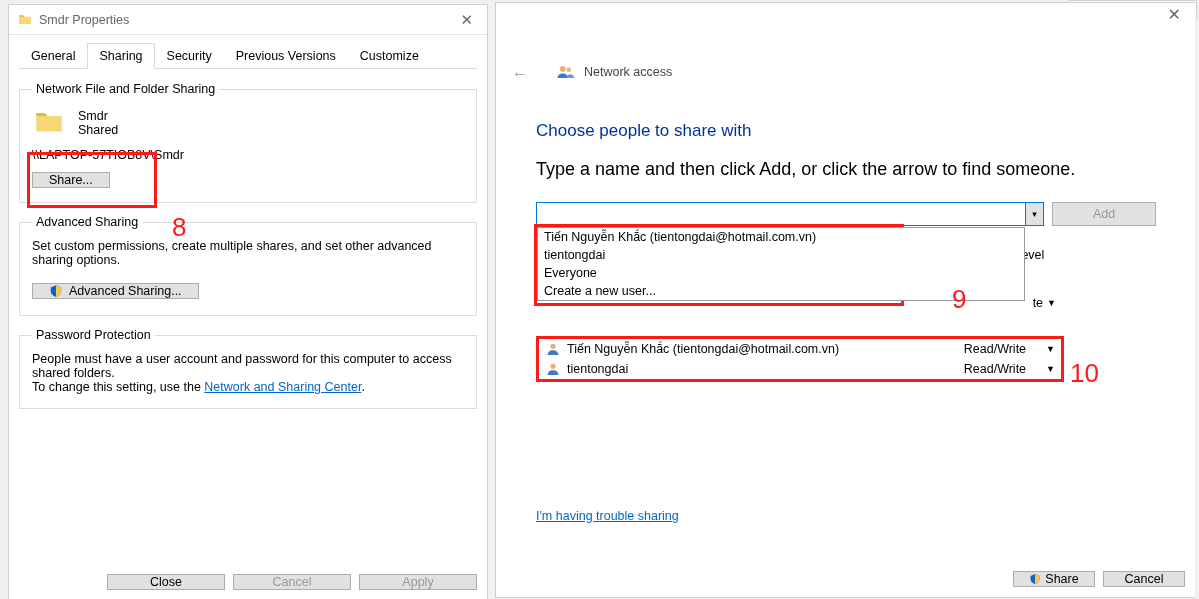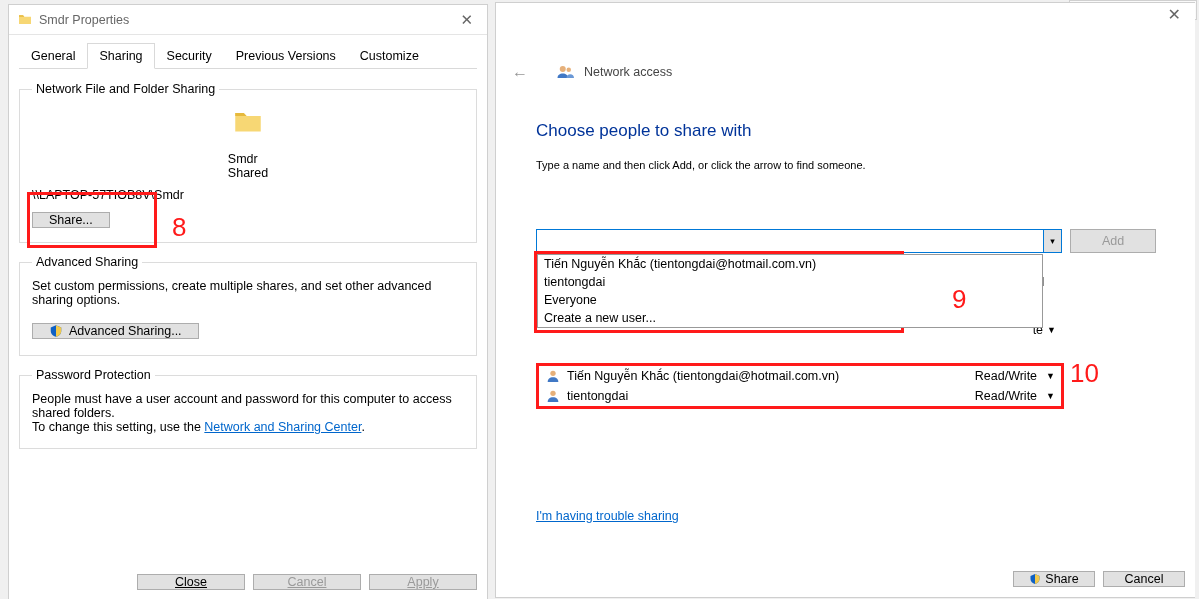--- a/index.html
+++ b/index.html
@@ -36,21 +36,21 @@
   .tabstrip { display:flex; margin: 8px 10px 0 10px; border-bottom:1px solid #d9d9d9;}
   .tab { padding:5px 11px; font-size:12.5px; margin-bottom:-1px; cursor:pointer;}
   .tab.active { border:1px solid #d9d9d9; border-bottom:1px solid #fff; background:#fff;}
   .tab:not(.active) { border:1px solid transparent;text-align:center;}
 
   .tabpanel { padding: 5px 10px; }
 
   fieldset.group { border:1px solid #dcdcdc; margin: 8px 0 12px 0; padding:10px 12px 14px 12px;}
   fieldset.group > legend { font-size:12.5px; padding:0 4px;}
 
-  .folder-row { display:flex; gap:12px; align-items:center; margin-bottom:8px;flex-direction:column;}
+  .folder-row { display:flex; gap:12px; align-items:center; margin-bottom:8px;}
   .folder-icon-lg { width:34px; height:34px; }
   .np-label { margin-top:6px; }
   .np-path { margin-bottom:10px; }
 
   .winbtn {
     background:#e1e1e1; border:1px solid #adadad;
     padding:0 16px; font-family:inherit; font-size:12.5px;
     cursor:pointer;
   }
   .winbtn:disabled { color:#9a9a9a; }
@@ -62,21 +62,21 @@
   .anno-num { position:absolute; color:#ff1a1a; font-size:26px; font-weight:400; z-index:50; font-family:Arial, sans-serif;}
 
   .share-box-wrap {
     position:relative; display:inline-block;
   }
   .share-box-wrap .red-box { position:absolute; left:-5px; top:-20px; width:130px; height:56px; pointer-events:none;}
 
   .prop-buttons {
     position:absolute; bottom:10px; right:10px; display:flex; gap:8px;
   }
-  .prop-buttons .winbtn { width:108px;text-decoration:underline; }
+  .prop-buttons .winbtn { width:118px; }
 
   
   .net-dialog {
     position:absolute;
     left:495px; top:2px;
     width:700px; height:596px;
     background:#fff;
     border:1px solid #cfcfcf;
     border-right:none;
   }
@@ -84,33 +84,33 @@
   .net-titlebar .close-x { font-size:16px; }
 
   .net-header {
     position:absolute; left:12px; top:58px; display:flex; align-items:center; gap:24px;
   }
   .back-arrow { font-size:16px; color:#959595; padding:2px 4px; cursor:pointer;}
   .net-hdr-inner { display:flex; align-items:center; gap:10px; color:#444;}
 
   .net-body { position:absolute; left:40px; top:118px; width:620px; }
   .net-heading { color:#003399; font-size:17px; margin-bottom:18px;}
-  .net-sub { font-size:11px; margin-bottom:58px;}
+  .net-sub { font-size:18px; margin-bottom:22px;}
 
   .add-row { display:flex; gap:8px; }
   .combo {
     flex:1; border:1px solid #0078d7; height:24px; display:flex; align-items:stretch;
     position:relative;
   }
   .combo input { flex:1; border:none; outline:none; padding:0 4px; font-family:inherit; font-size:12.5px;}
   .combo .dd {
     width:18px; border-left:1px solid #0078d7; background:#e1e1e1;
     display:flex; align-items:center; justify-content:center; font-size:9px; cursor:pointer;
   }
-  .addbtn { width:86px; }
+  .addbtn { width:104px; }
 
   .dd-list {
     position:absolute; left:0; top:24px; width:calc(100% - 18px);
     background:#fff; border:1px solid #999; z-index:40;
   }
   .dd-list .dd-item { padding:2px 6px; cursor:pointer;}
   .dd-red { position:absolute; border:3px solid #ff1a1a; pointer-events:none;}
 
   .perm-header {
     position:absolute; right:0; top:0; width:160px; height:26px;
@@ -118,21 +118,21 @@
   }
 
   .perm-list {
     border:3px solid #ff1a1a; margin-top:90px; width:528px;
   }
   .perm-row {
     display:flex; align-items:center; justify-content:space-between;
     padding:2px 6px;
   }
   .perm-left { display:flex; align-items:center; gap:6px;}
-  .perm-right { display:flex; align-items:center; gap:9px;padding-left:32px;}
+  .perm-right { display:flex; align-items:center; gap:20px;padding-left:32px;}
   .tri { font-size:9px; }
 
   .trouble { position:absolute; left:40px; top:506px;}
 
   .net-buttons {
     position:absolute; right:10px; bottom:10px; display:flex; gap:8px;
   }
   .net-buttons .winbtn { width:82px; display:inline-flex; align-items:center; justify-content:center; gap:4px;}
 
   

